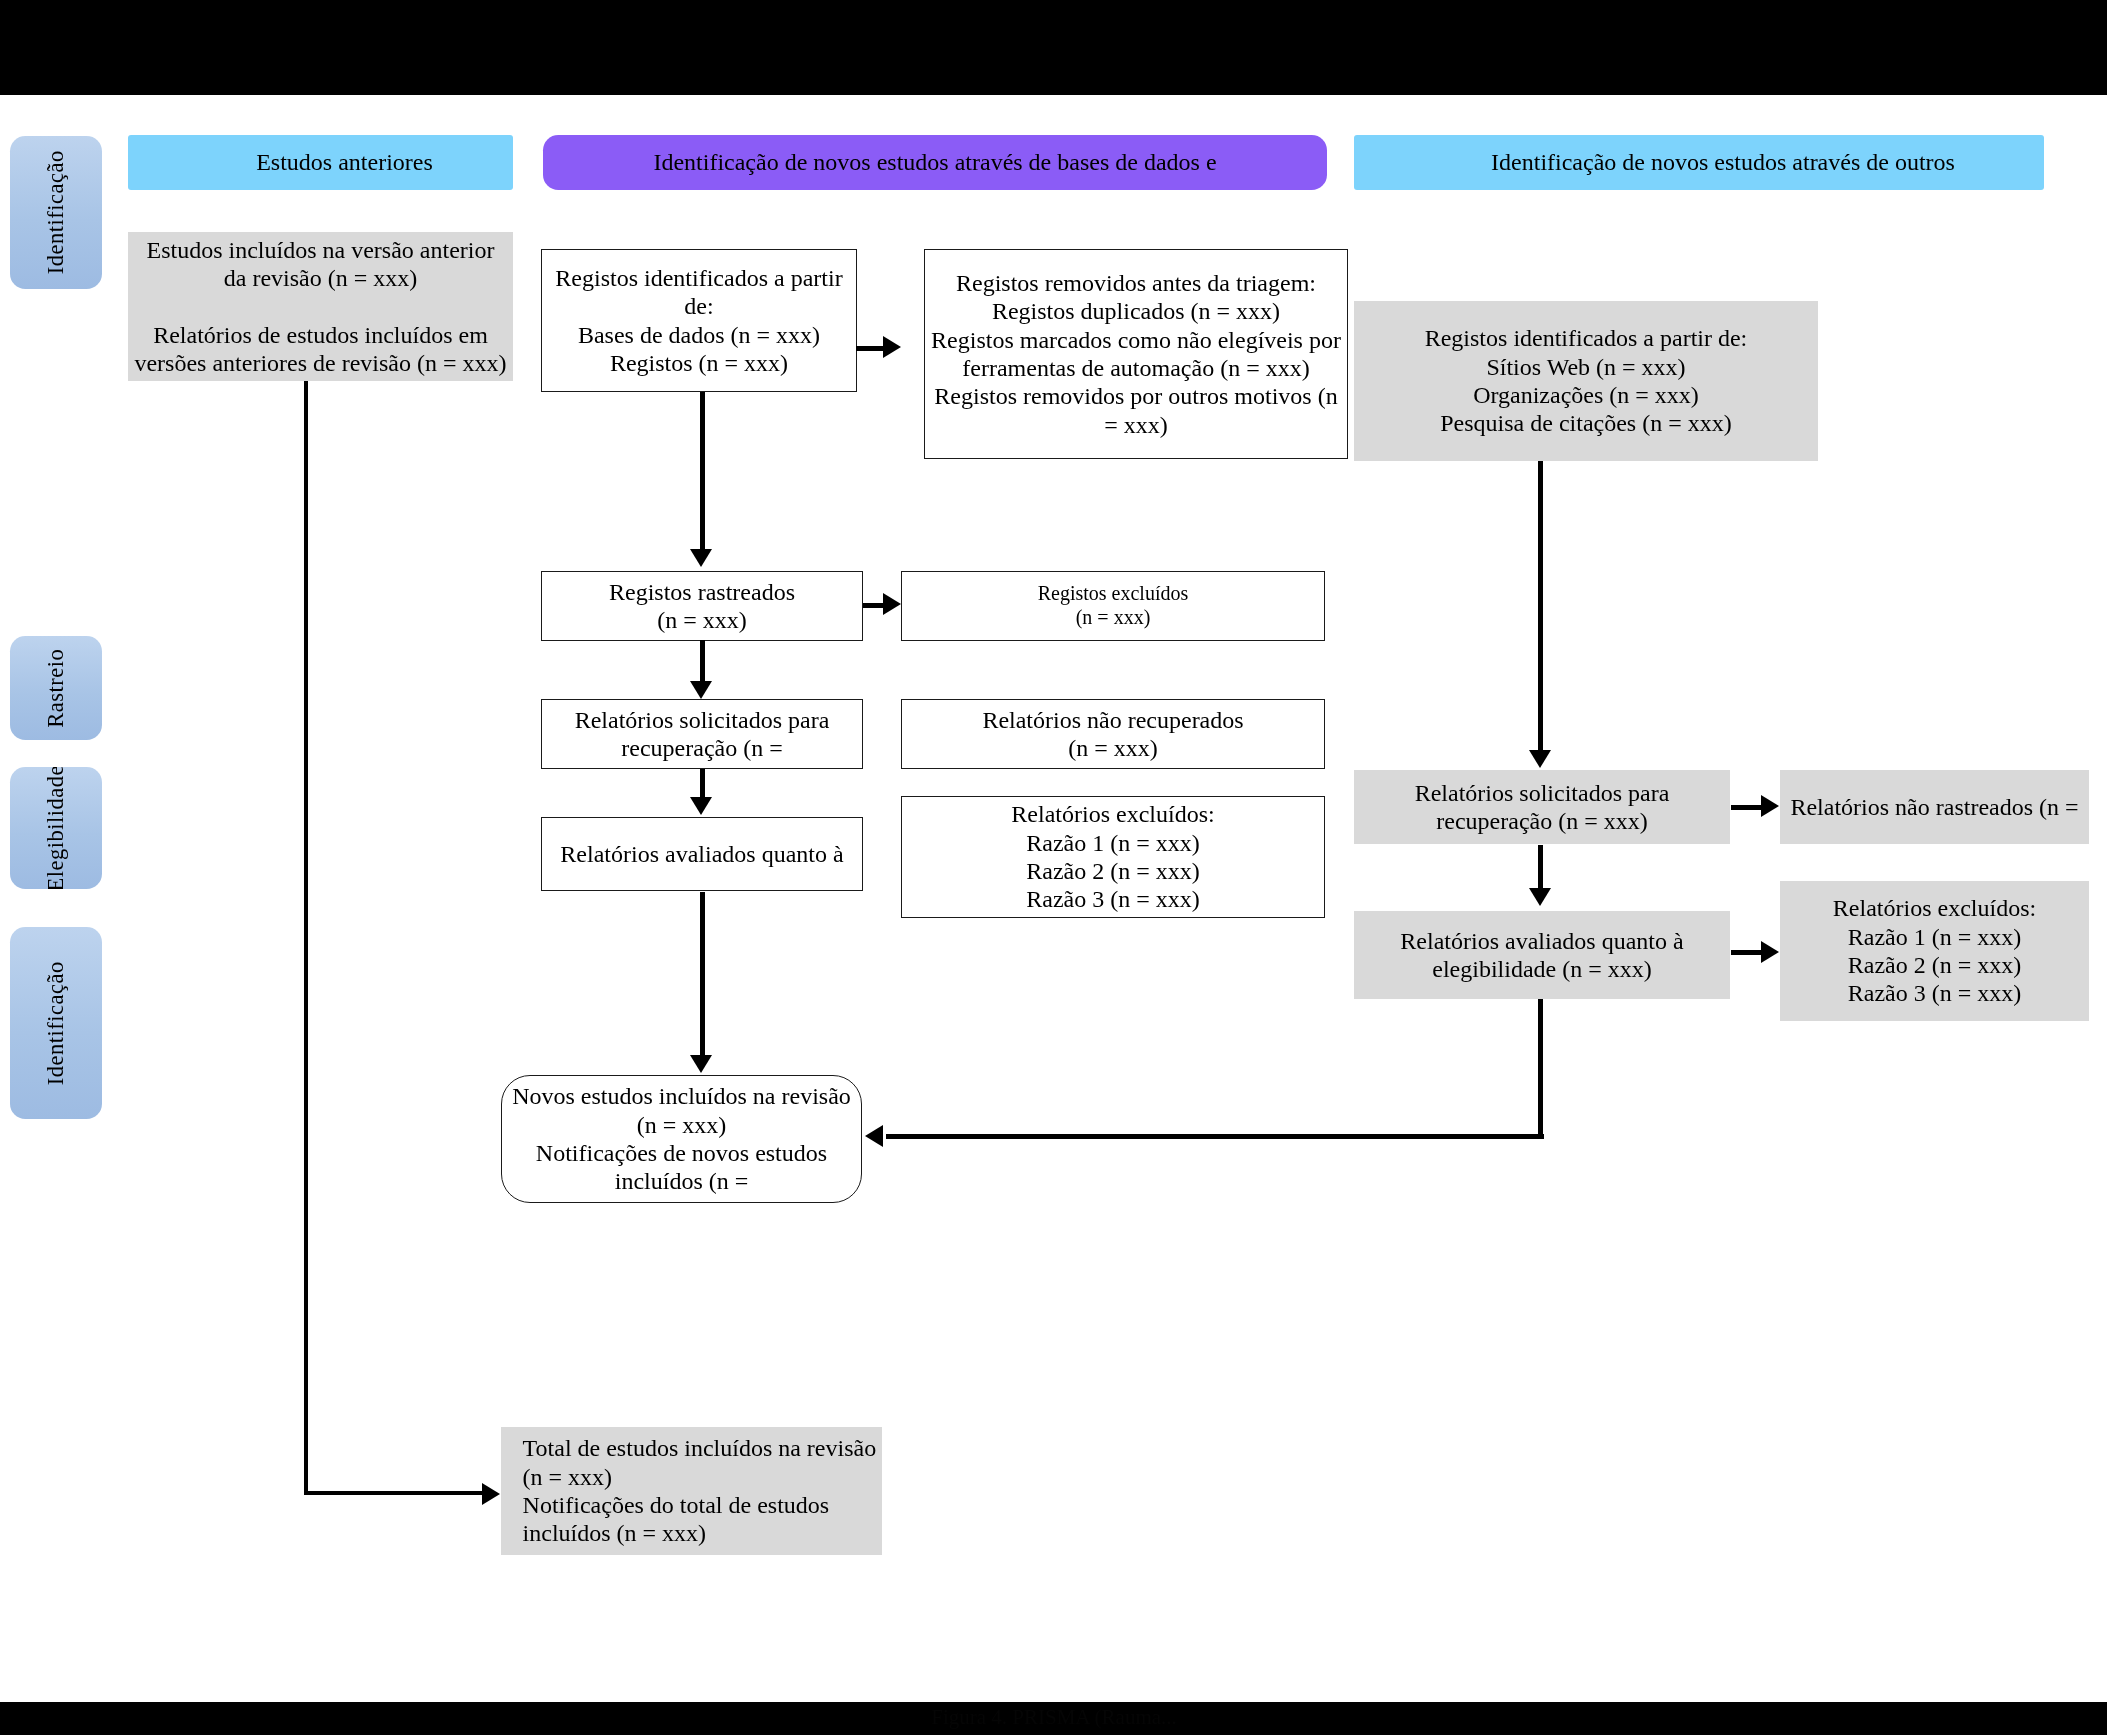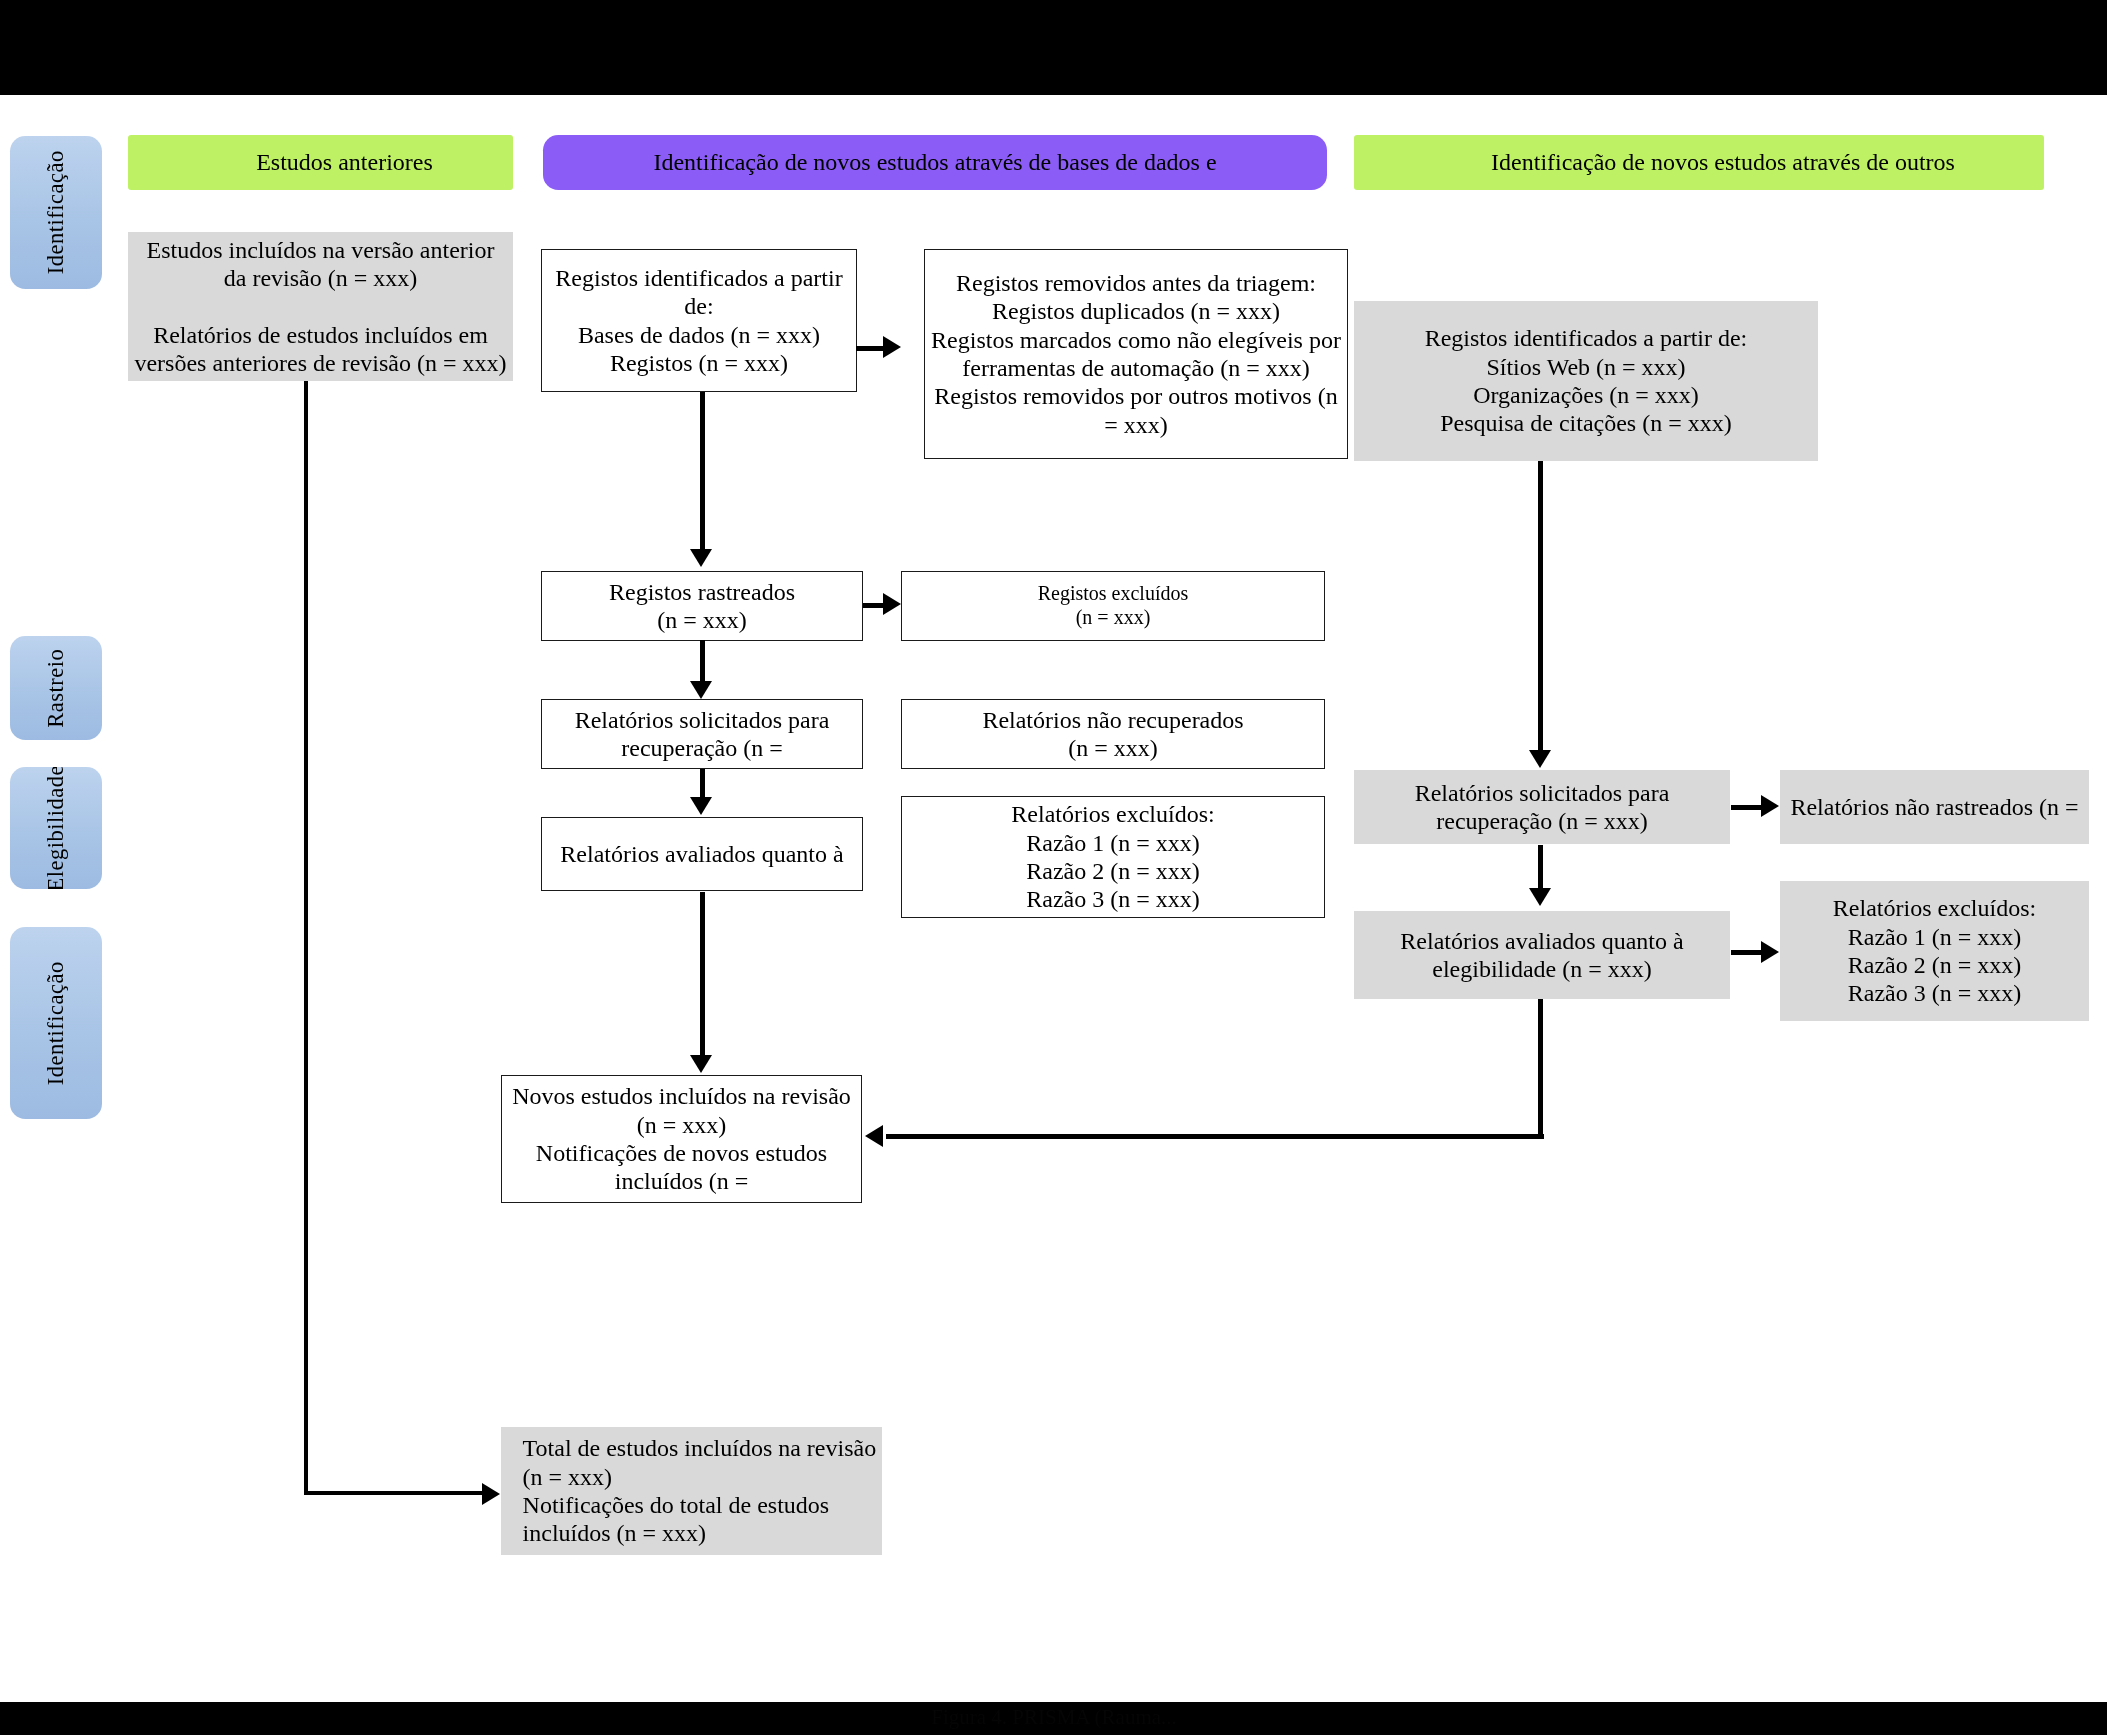--- a/index.html
+++ b/index.html
@@ -24,21 +24,21 @@
     align-items:center;
     justify-content:center;
     text-align:center;
     line-height:1.18;
     color:#000;
     overflow:hidden;
   }
   .node .txt{width:100%;padding:0 4.5px;box-sizing:border-box;}
   .grey{background:#d9d9d9;}
   .white{background:#ffffff;border:1.4px solid #1a1a1a;}
-  .greyhdr{background:#bef264;border-radius:3px;padding-left:48px;}
+  .greyhdr{background:#7dd3fc;border-radius:3px;padding-left:48px;}
   .yellowhdr{background:#8b5cf6;border-radius:15.3px;}
   .stage{
     background:linear-gradient(180deg,#bdd3ee 0%,#a8c4e6 55%,#9dbbe2 100%);
     border-radius:15.3px;
   }
   .stage .vtxt{
     transform:rotate(-90deg);
     white-space:nowrap;
     font-size:22.5px;
     letter-spacing:0.5px;
@@ -149,21 +149,21 @@
       <div class="txt">Relatórios avaliados quanto à</div>
     </div>
 
     <div class="node white" style="left:901px;top:701px;width:424px;height:122px;font-size:24px;white-space:pre-line;">
       <div class="txt">Relatórios excluídos:
 Razão 1 (n = xxx)
 Razão 2 (n = xxx)
 Razão 3 (n = xxx)</div>
     </div>
 
-    <div class="node white" style="left:501px;top:980px;width:361px;height:128px;font-size:24px;white-space:pre-line;">
+    <div class="node white" style="left:501px;top:980px;width:361px;height:128px;font-size:24px;white-space:pre-line;border-radius:29px;">
       <div class="txt">Novos estudos incluídos na revisão (n = xxx)
 Notificações de novos estudos incluídos (n =</div>
     </div>
 
     <div class="node grey" style="left:501px;top:1332px;width:381px;height:128px;font-size:24px;white-space:pre-line;text-align:left;">
       <div class="txt" style="padding-left:21.6px;">Total de estudos incluídos na revisão (n = xxx)
 Notificações do total de estudos incluídos (n = xxx)</div>
     </div>
 
     <div class="node grey" style="left:1354px;top:206px;width:464px;height:160px;font-size:24px;white-space:pre-line;">

